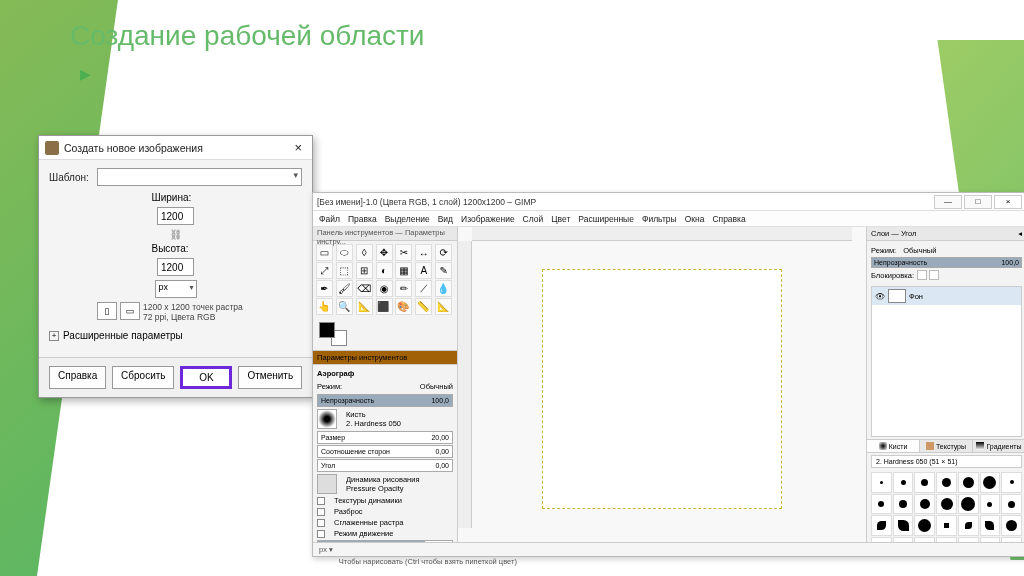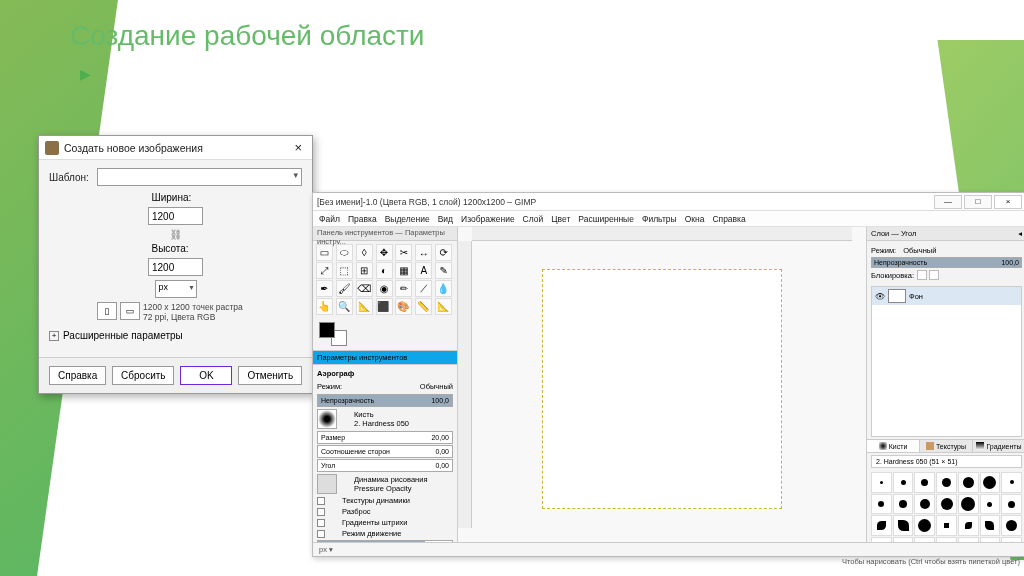--- a/index.html
+++ b/index.html
@@ -22,32 +22,32 @@
   .dialog-title { flex: 1; font-size: 10.5px; color: #222; }
   .dialog-close { font-size: 13px; color: #222; cursor: pointer; padding: 0 4px; }
   .dialog-body { padding: 8px 10px; }
   .field-row { display: flex; align-items: center; margin-bottom: 6px; }
   .field-label { width: 48px; font-size: 10px; color: #222; }
   .combo { flex: 1; height: 18px; border: 1px solid #999; background: #fff; font-size: 10px; padding: 0 3px; position: relative; }
   .combo::after { content: "▾"; position: absolute; right: 3px; top: 1px; color: #555; font-size: 9px; }
   .section-title { font-weight: bold; font-size: 10px; margin: 6px 0 4px 0; color: #222; }
   .dim-row { display: flex; align-items: center; gap: 4px; margin-bottom: 3px; flex-direction: column; }
   .dim-label { width: 48px; font-size: 10px; }
-  .spinner { width: 55px; height: 18px; border: 1px solid #999; background: #fff; font-size: 10px; padding: 1px 3px; display: flex; align-items: center; }
+  .spinner { width: 37px; height: 18px; border: 1px solid #999; background: #fff; font-size: 10px; padding: 1px 3px; display: flex; align-items: center; }
   .chain-icon { width: 12px; text-align: center; color: #666; font-size: 10px; }
   .unit-combo { width: 42px; height: 18px; border: 1px solid #999; background: #fff; font-size: 9px; padding: 1px 3px; position: relative; }
   .unit-combo::after { content: "▾"; position: absolute; right: 2px; top: 2px; font-size: 8px; color: #555; }
   .orient-row { display: flex; gap: 3px; margin: 4px 0 4px 48px; align-items: flex-start; }
   .orient-btn { width: 20px; height: 18px; border: 1px solid #999; background: #fff; display: flex; align-items: center; justify-content: center; font-size: 9px; }
   .info-text { font-size: 8.5px; color: #444; line-height: 1.2; }
   .expander { display: flex; align-items: center; gap: 4px; margin: 8px 0; font-size: 10px; }
   .expander-plus { width: 10px; height: 10px; border: 1px solid #888; font-size: 8px; line-height: 8px; text-align: center; }
   .dialog-buttons { display: flex; gap: 6px; padding: 8px 10px; border-top: 1px solid #ccc; background: #f0f0f0; justify-content: space-between; }
   .dlg-btn { border: 1px solid #999; background: #fdfdfd; padding: 3px 8px; font-size: 10px; cursor: pointer; min-width: 52px; text-align: center; }
-  .dlg-btn.primary { border: 1px solid #6d28d9; background: #fff; }
+  .dlg-btn.primary { border: 3px solid #6d28d9; background: #fff; }
   
   
   .gimp { position: absolute; left: 312px; top: 192px; width: 715px; height: 365px; background: #f5f5f5; border: 1px solid #bbb; font-size: 8px; box-shadow: 1px 2px 6px rgba(0,0,0,0.2); }
   .gimp-titlebar { height: 18px; display: flex; align-items: center; padding: 0 4px; background: #fff; border-bottom: 1px solid #ddd; }
   .gimp-titlebar-text { flex: 1; font-size: 8.5px; color: #333; }
   .win-btns { display: flex; gap: 2px; }
   .win-btn { width: 28px; height: 14px; border: 1px solid #ccc; background: #fafafa; font-size: 8px; text-align: center; line-height: 12px; cursor: pointer; }
   .win-btn.close { background: #fff; }
   .gimp-menubar { height: 16px; display: flex; align-items: center; gap: 8px; padding: 0 6px; background: #fdfdfd; border-bottom: 1px solid #e0e0e0; font-size: 8.5px; color: #222; }
   .menu-item { cursor: pointer; }
@@ -58,26 +58,26 @@
   .left-panel { width: 145px; background: #f3f3f3; border-right: 1px solid #ccc; display: flex; flex-direction: column; }
   .panel-tab { height: 14px; background: #e8e8e8; border-bottom: 1px solid #ccc; font-size: 7.5px; padding: 1px 4px; color: #555; }
   .toolbox { padding: 3px; display: grid; grid-template-columns: repeat(7, 1fr); gap: 1px; }
   .tool { width: 17px; height: 17px; background: #fafafa; border: 1px solid #ddd; display: flex; align-items: center; justify-content: center; font-size: 10px; cursor: pointer; }
   .color-sel { padding: 4px 6px; }
   .fg-bg { position: relative; width: 28px; height: 24px; }
   .fg-sq { position: absolute; width: 16px; height: 16px; background: #000; border: 1px solid #888; left: 0; top: 0; z-index: 1; }
   .bg-sq { position: absolute; width: 16px; height: 16px; background: #fff; border: 1px solid #888; right: 0; bottom: 0; }
   
   .tool-opts { flex: 1; border-top: 1px solid #ccc; overflow: hidden; font-size: 7.5px; }
-  .opt-header { background: #0ea5e9; padding: 2px 4px; border-bottom: 1px solid #ccc; }
+  .opt-header { background: #a16207; padding: 2px 4px; border-bottom: 1px solid #ccc; }
   .opt-section { padding: 2px 4px; }
   .opt-row { display: flex; align-items: center; justify-content: space-between; margin: 1px 0; height: 13px; }
   .opt-slider { height: 13px; background: linear-gradient(to right, #9ab 0%, #9ab var(--pct,100%), #fff var(--pct,100%)); border: 1px solid #aaa; display: flex; justify-content: space-between; padding: 0 3px; align-items: center; font-size: 7px; margin: 1px 0; }
   .opt-field { height: 13px; border: 1px solid #aaa; background: #fff; display: flex; justify-content: space-between; padding: 0 3px; align-items: center; font-size: 7px; margin: 1px 0; }
-  .opt-mini { display: flex; align-items: center; gap: 17px; padding: 1px 0; }
+  .opt-mini { display: flex; align-items: center; gap: 9px; padding: 1px 0; }
   .opt-check { width: 8px; height: 8px; border: 1px solid #888; background: #fff; }
   .brush-thumb { width: 20px; height: 20px; border: 1px solid #aaa; background: radial-gradient(circle, #000 20%, #fff 70%); }
   
   
   .canvas-area { flex: 1; background: #f8f8f8; position: relative; display: flex; align-items: center; justify-content: center; }
   .ruler-h { position: absolute; top: 0; left: 14px; right: 14px; height: 14px; background: #eee; border-bottom: 1px solid #ccc; }
   .ruler-v { position: absolute; top: 14px; left: 0; bottom: 14px; width: 14px; background: #eee; border-right: 1px solid #ccc; }
   .canvas { width: 240px; height: 240px; background: #fff; border: 1px dashed #c9b734; margin-top: 8px; }
   
   
@@ -96,21 +96,21 @@
   .dock-tabs { display: flex; border-top: 1px solid #ccc; border-bottom: 1px solid #ccc; }
   .dock-tab { flex: 1; padding: 2px 3px; font-size: 7px; text-align: center; background: #e8e8e8; border-right: 1px solid #ccc; display: flex; align-items: center; gap: 2px; justify-content: center; cursor: pointer; }
   .dock-tab.active { background: #fdfdfd; }
   .tab-swatch { width: 8px; height: 8px; }
   .brush-name { padding: 2px 4px; background: #fff; border: 1px solid #ccc; margin: 2px 4px; font-size: 7px; }
   .brush-grid { display: grid; grid-template-columns: repeat(7, 1fr); gap: 1px; padding: 2px 4px; max-height: 72px; overflow: hidden; }
   .brush-cell { aspect-ratio: 1; background: #fff; border: 1px solid #ddd; display: flex; align-items: center; justify-content: center; }
   .brush-dot { border-radius: 50%; background: #000; }
   
   .gimp-status { height: 14px; border-top: 1px solid #ccc; background: #f5f5f5; font-size: 7.5px; color: #555; display: flex; align-items: center; padding: 0 6px; gap: 6px; }
-  .status-bar-fill { flex: 1; text-align: right; margin-top: 24px; }
+  .status-bar-fill { flex: 1; text-align: left; margin-top: 24px; }
 </style>
 </head>
 <body>
 
 <div class="deco-left"></div>
 <div class="deco-right"></div>
 
 <div class="slide">
   <h1 class="title">Создание рабочей области</h1>
   <div class="bullet-row">
@@ -264,21 +264,21 @@
           <div class="opt-mini">
               <div class="opt-check"></div>
               <span>Текстуры динамики</span>
             </div>
           <div class="opt-mini">
               <div class="opt-check"></div>
               <span>Разброс</span>
             </div>
           <div class="opt-mini">
               <div class="opt-check"></div>
-              <span>Градиенты штрихи</span>
+              <span>Сглаженные растра</span>
             </div>
           <div class="opt-mini">
               <div class="opt-check"></div>
               <span>Режим движение</span>
             </div>
           <div class="opt-slider" style="--pct:80%">
             
           </div>
 
         </div>

